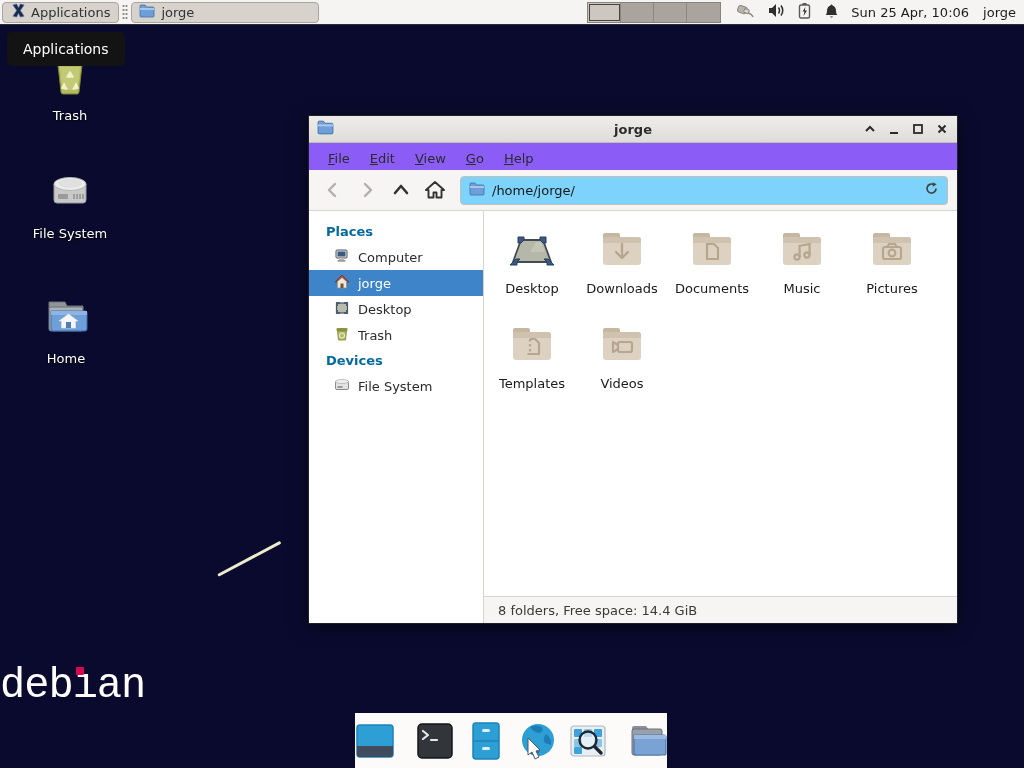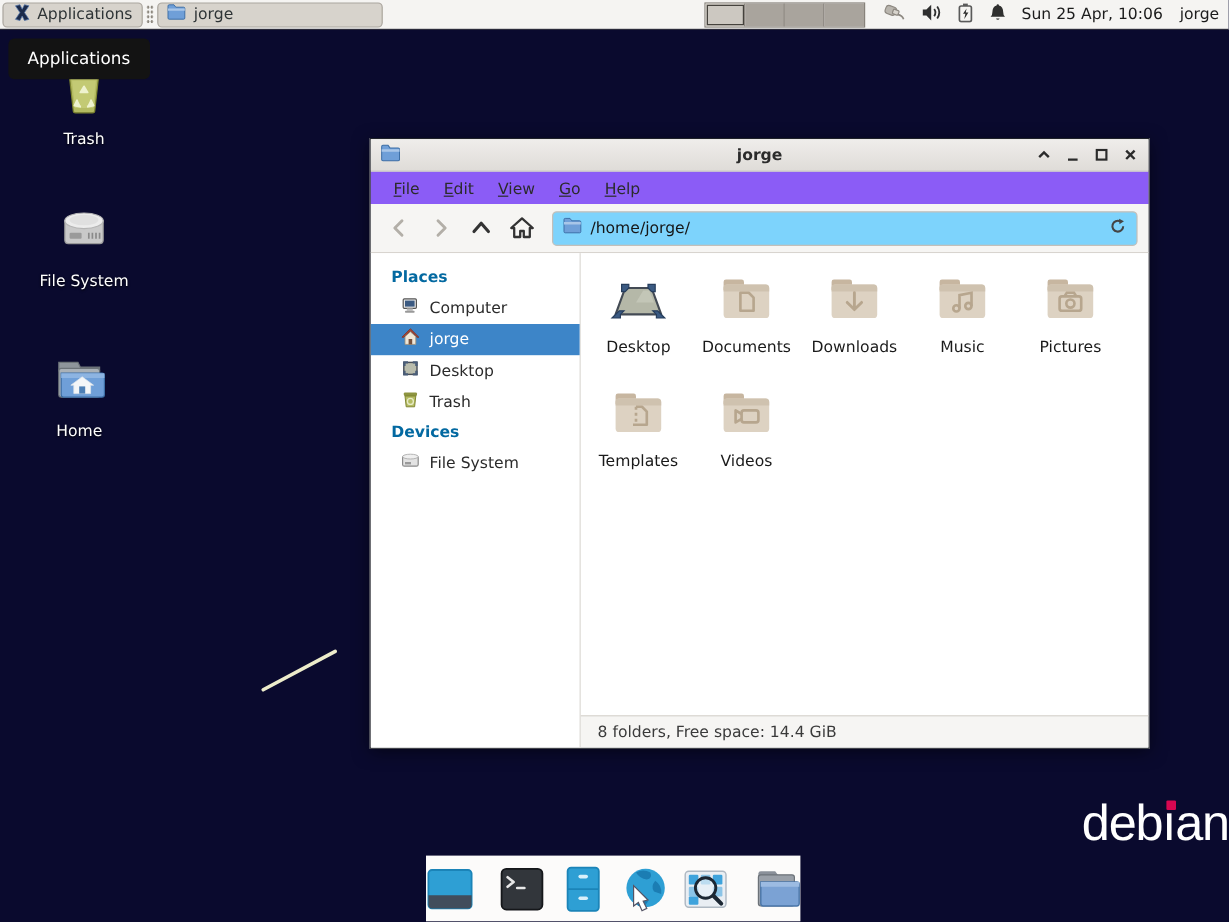--- a/index.html
+++ b/index.html
@@ -65,22 +65,22 @@
   .side-row.selected { background:#3d85c8; color:#fff; }
   .main-pane { flex:1; display:flex; flex-direction:column; min-width:0; }
   .files { flex:1; background:#fff; display:grid; grid-template-columns:repeat(5,90px);
            grid-auto-rows:95px; padding:10px 0 0 3px; align-content:start; }
   .file-item { display:flex; flex-direction:column; align-items:center; gap:5px; padding-top:4px; }
   .file-item .lbl { color:#1a1a1a; }
   .statusbar { height:27px; background:#f6f5f3; border-top:1px solid #d8d4cf;
                display:flex; align-items:center; padding-left:14px; color:#3a3a3a; }
 
   
-  .debian { position:absolute; left:0; width:1024px; top:662px; text-align:right;
-            font-family:Liberation Sans, sans-serif; font-size:42px; color:#fff; letter-spacing:-1px; }
+  .debian { position:absolute; left:0; width:1024px; top:662px; text-align:left;
+            font-family:Liberation Mono, monospace; font-size:42px; color:#fff; letter-spacing:-1px; }
   .debian .dot { position:relative; }
   .debian .dot::after { content:""; position:absolute; left:3px; top:5px; width:8px; height:8px;
                         background:#d70751; border-radius:1px; }
 
   
   .dock { position:absolute; left:355px; top:713px; width:312px; height:55px; background:#fcfbfa;
           display:flex; align-items:center; justify-content:center; gap:9px; z-index:40; }
   .dock .sep { width:1px; height:40px; background:#b9b5af; }
   .dock-item { width:44px; height:44px; display:flex; align-items:center; justify-content:center; }
 </style>
@@ -335,36 +335,36 @@
           </span>
           <span class="lbl">Desktop</span>
         </div>
 
         <div class="file-item">
           <span>
             <svg width="48" height="48" viewBox="0 0 48 48">
               <rect x="5" y="8" width="17" height="10" rx="2" fill="#c7b6a0"></rect>
               <rect x="5" y="12" width="38" height="28" rx="3" fill="#ddd2c2"></rect>
               <path d="M5 15 q0-3 3-3 h32 q3 0 3 3 v3 H5 Z" fill="#cfc2af"></path>
+              <path d="M24 19 v13 M18 27 l6 6 l6-6" fill="none" stroke="#b7a68e" stroke-width="2.4" stroke-linecap="round" stroke-linejoin="round"></path>
+            </svg>
+          </span>
+          <span class="lbl">Downloads</span>
+        </div>
+
+        <div class="file-item">
+          <span>
+            <svg width="48" height="48" viewBox="0 0 48 48">
+              <rect x="5" y="8" width="17" height="10" rx="2" fill="#c7b6a0"></rect>
+              <rect x="5" y="12" width="38" height="28" rx="3" fill="#ddd2c2"></rect>
+              <path d="M5 15 q0-3 3-3 h32 q3 0 3 3 v3 H5 Z" fill="#cfc2af"></path>
               <path d="M19 19 h7 l4 4 v11 h-11 Z" fill="none" stroke="#b7a68e" stroke-width="2.2" stroke-linejoin="round"></path>
             </svg>
           </span>
           <span class="lbl">Documents</span>
-        </div>
-
-        <div class="file-item">
-          <span>
-            <svg width="48" height="48" viewBox="0 0 48 48">
-              <rect x="5" y="8" width="17" height="10" rx="2" fill="#c7b6a0"></rect>
-              <rect x="5" y="12" width="38" height="28" rx="3" fill="#ddd2c2"></rect>
-              <path d="M5 15 q0-3 3-3 h32 q3 0 3 3 v3 H5 Z" fill="#cfc2af"></path>
-              <path d="M24 19 v13 M18 27 l6 6 l6-6" fill="none" stroke="#b7a68e" stroke-width="2.4" stroke-linecap="round" stroke-linejoin="round"></path>
-            </svg>
-          </span>
-          <span class="lbl">Downloads</span>
         </div>
 
         <div class="file-item">
           <span>
             <svg width="48" height="48" viewBox="0 0 48 48">
               <rect x="5" y="8" width="17" height="10" rx="2" fill="#c7b6a0"></rect>
               <rect x="5" y="12" width="38" height="28" rx="3" fill="#ddd2c2"></rect>
               <path d="M5 15 q0-3 3-3 h32 q3 0 3 3 v3 H5 Z" fill="#cfc2af"></path>
               <g stroke="#b7a68e" stroke-width="2.2" fill="none">
                 <circle cx="19" cy="32" r="2.6"></circle>

